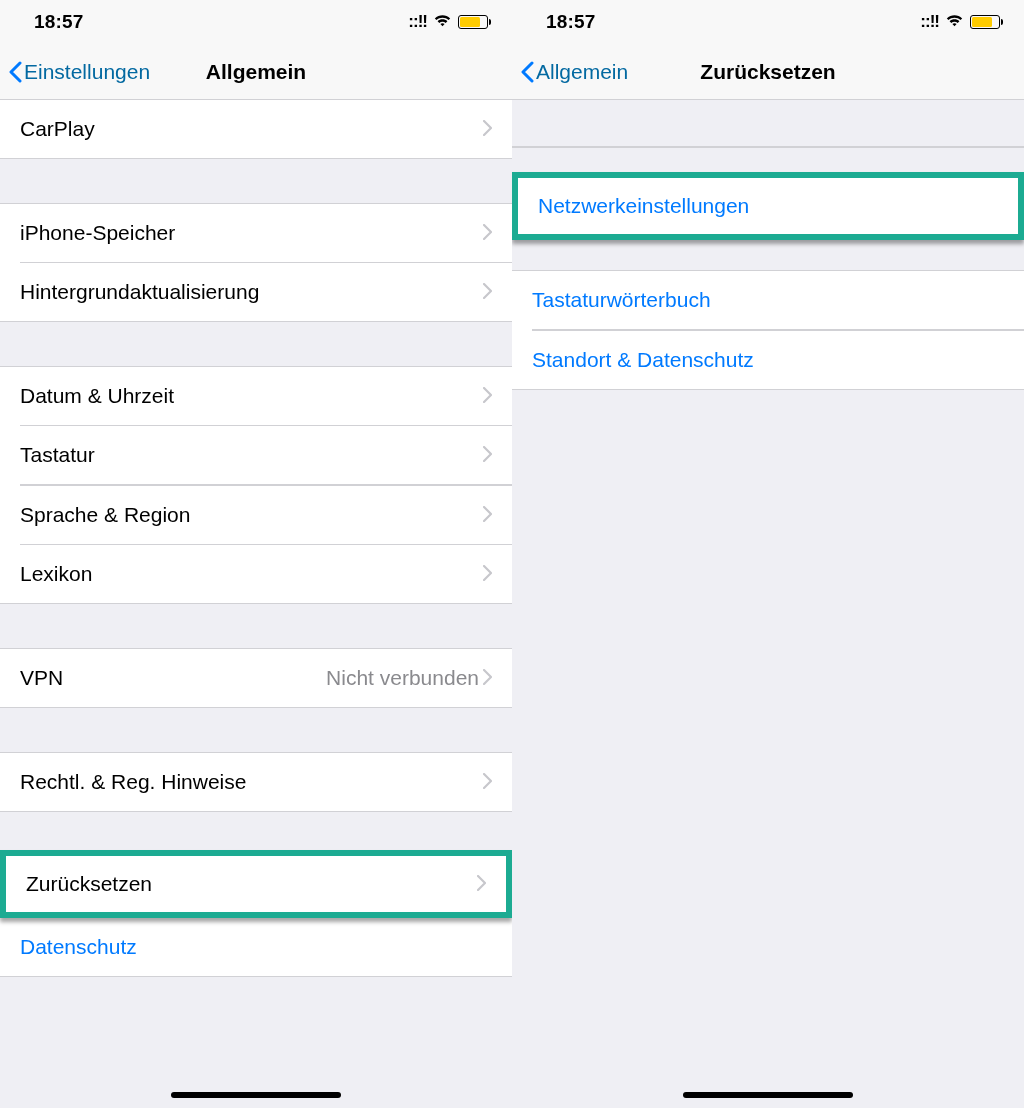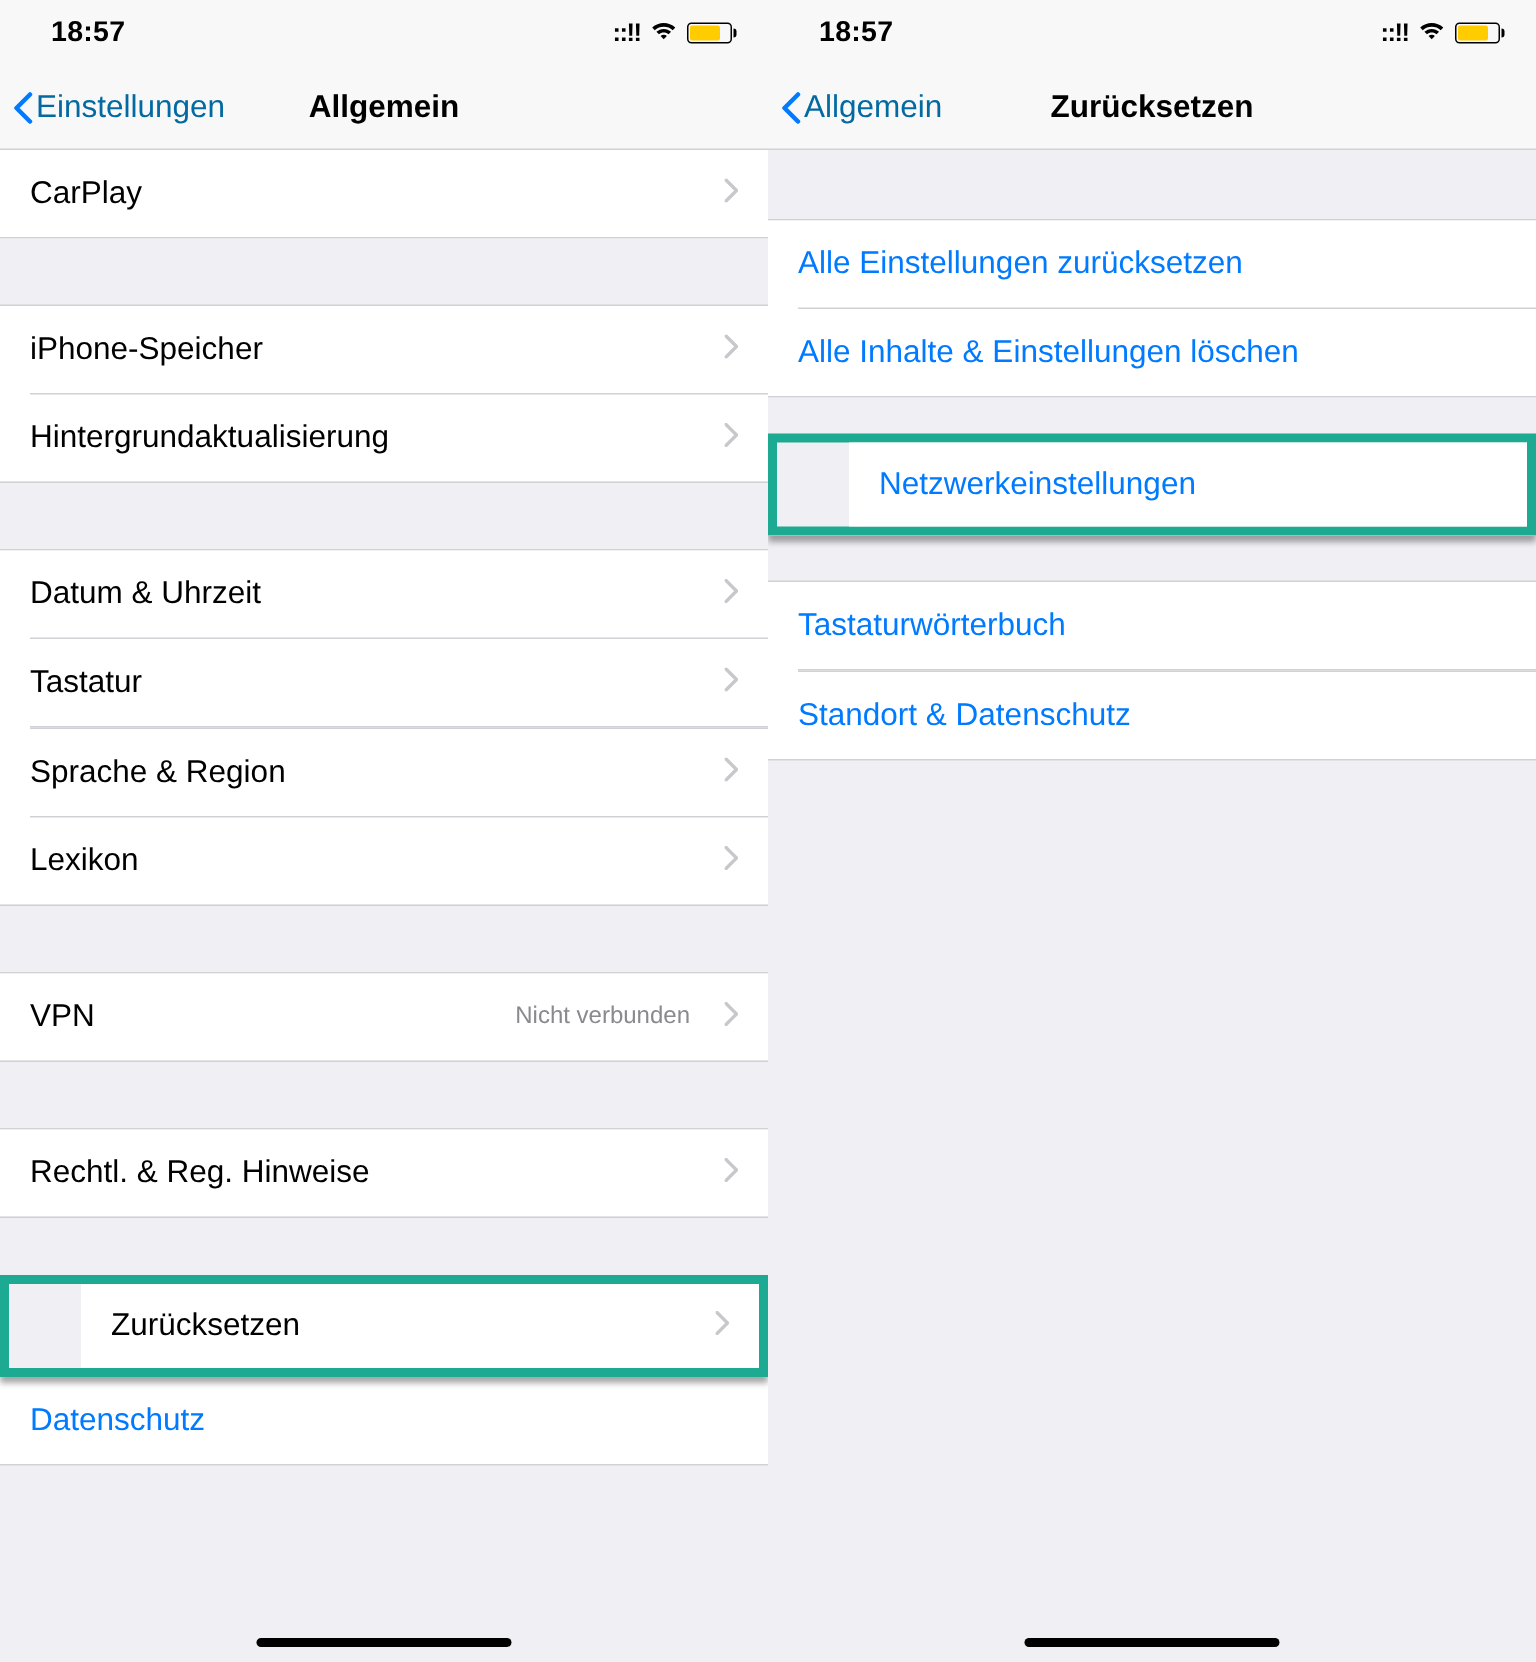--- a/index.html
+++ b/index.html
@@ -15,29 +15,29 @@
     .back { display:flex; align-items:center; color:#0369a1; font-size:21px; padding-left:8px; cursor:pointer; }
     .back svg { margin-right:2px; }
     .navtitle { position:absolute; left:0; right:0; text-align:center; font-size:21px; font-weight:700; color:#000; pointer-events:none; }
     
     .content { flex:1; overflow:hidden; }
     .spacer { background:#efeff4; }
     .group { background:#fff; }
     .row { height:58px; display:flex; align-items:center; padding:0 20px; font-size:21px; color:#000; position:relative; cursor:pointer; }
     .row.link { color:#007aff; }
     .row .label { flex:1; }
-    .row .value { color:#8a8a8e; margin-right:23px; font-size:16px; }
+    .row .value { color:#8a8a8e; margin-right:4px; font-size:21px; }
     .sep { height:1px; background:#d1d1d5; margin-left:20px; }
     .group > .sep:last-child { display:none; }
     .topline { height:1px; background:#d1d1d5; }
     .botline { height:1px; background:#d1d1d5; }
     
     .chev { color:#c7c7cc; }
     
-    .hl { border:6px solid #1cab92; position:relative; box-shadow:0 4px 4px rgba(0,0,0,0.35); margin:0 -0px;padding-left:48px; }
+    .hl { border:6px solid #1cab92; position:relative; box-shadow:0 4px 4px rgba(0,0,0,0.35); margin:0 -0px; }
     .hl .row { height:56px; }
     
     .homebar { position:absolute; bottom:10px; left:50%; transform:translateX(-50%); width:170px; height:6px; border-radius:3px; background:#000; }
     
     .battery { width:30px; height:14px; border:1.5px solid #000; border-radius:3px; position:relative; display:flex; align-items:center; }
     .battery .cap { position:absolute; right:-4px; top:3px; width:2.5px; height:6px; background:#000; border-radius:0 2px 2px 0; }
     .battery .fill { position:absolute; left:1px; top:1px; bottom:1px; width:20px; background:#ffcc00; border-radius:1.5px; }
     
     .wifi { display:inline-block; }
     .simtxt { font-size:17px; font-weight:800; letter-spacing:-1px; }
@@ -216,29 +216,20 @@
         <span>Allgemein</span>
       </div>
       <div class="navtitle">Zurücksetzen</div>
     </div>
 
     <div class="content">
 
       <div class="spacer" style="height:46px"></div>
 
       <div class="topline"></div>
-      <div class="group">
-        <div class="row link">
-          <span class="label">Alle Einstellungen zurücksetzen</span>
-        </div>
-        <div class="sep"></div>
-        <div class="row link">
-          <span class="label">Alle Inhalte &amp; Einstellungen löschen</span>
-        </div>
-      </div>
       <div class="botline"></div>
 
       <div class="spacer" style="height:24px"></div>
 
       <div class="hl">
         <div class="group">
           <div class="row link">
             <span class="label">Netzwerkeinstellungen</span>
           </div>
         </div>

